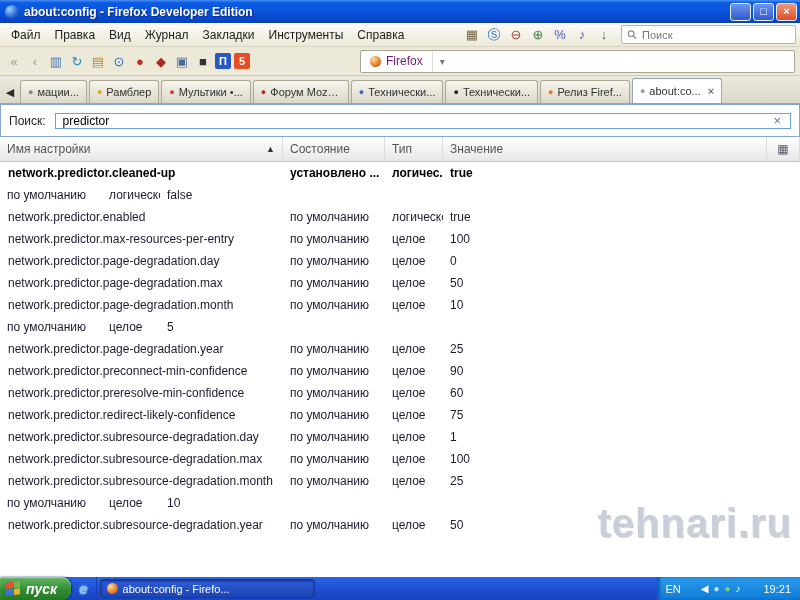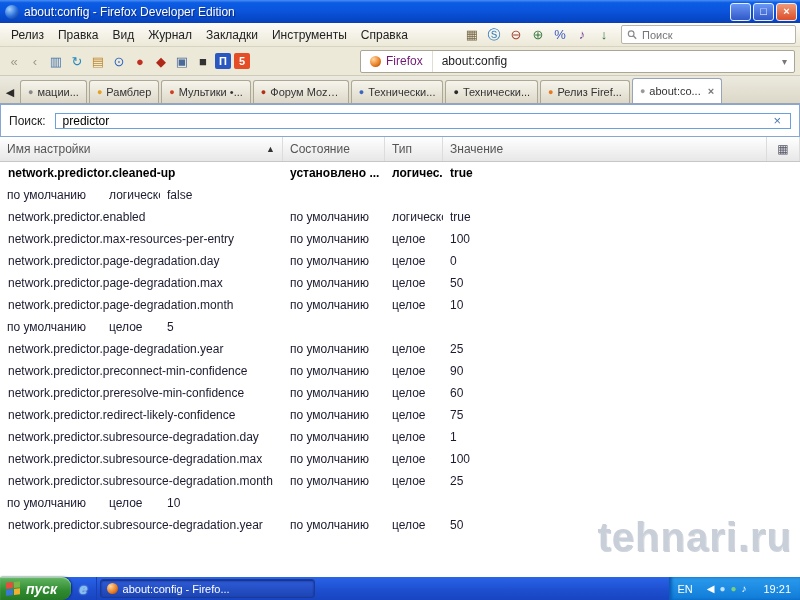--- a/index.html
+++ b/index.html
@@ -2,21 +2,21 @@
 <html><head>
 <meta charset="utf-8">
 <style>
   * { margin:0; padding:0; box-sizing:border-box; }
   html,body { width:800px; height:600px; overflow:hidden; font-family:"Liberation Sans",sans-serif; background:#fff; }
   .window { width:800px; height:600px; display:flex; flex-direction:column; position:relative; background:#fff; }
 
   
   .titlebar { height:23px; flex:0 0 23px; background:linear-gradient(180deg,#4a8ef5 0%,#0b5ce4 12%,#0b55dd 45%,#0646c4 88%,#0c3eb4 100%); display:flex; align-items:center; padding:0 3px; color:#fff; }
   .app-icon { width:14px; height:14px; border-radius:50%; background:radial-gradient(circle at 32% 30%, #9fd2ff, #2a6bd8 55%, #0c2f7a); margin:0 5px 0 2px; flex:0 0 auto; }
-  .titlebar .title { font-weight:normal; font-size:12px; text-shadow:1px 1px 1px #0a2a80; flex:1; white-space:nowrap; overflow:hidden; }
+  .titlebar .title { font-weight:bold; font-size:12px; text-shadow:1px 1px 1px #0a2a80; flex:1; white-space:nowrap; overflow:hidden; }
   .win-btn { width:21px; height:18px; margin-left:2px; border:1px solid #e8f0ff; border-radius:3px; background:linear-gradient(#6a96f4,#3058c8); color:#fff; font-size:11px; font-weight:bold; display:flex; align-items:center; justify-content:center; line-height:1; }
   .win-btn.close { background:linear-gradient(#f09a78,#dc4e28); }
   .win-btn.min span { transform:translateY(4px); }
 
   
   .menubar { height:24px; flex:0 0 24px; background:linear-gradient(#fdfcf8,#ece9d8); border-bottom:1px solid #d8d4c4; display:flex; align-items:center; padding:0 4px; font-size:12px; color:#222; }
   .menu-item { padding:3px 7px; cursor:default; }
   .menu-icons { margin-left:auto; display:flex; gap:4px; align-items:center; }
   .ico { width:18px; height:18px; display:inline-flex; align-items:center; justify-content:center; font-size:13px; }
   .ico.boxed { width:16px; height:16px; border-radius:2px; font-size:11px; font-weight:bold; }
@@ -60,33 +60,33 @@
   .tbody { flex:1 1 auto; background:#fff; overflow:hidden; font-size:12px; }
   .row { height:22px; display:flex; align-items:center; color:#1c1c30; }
   .row.bold { font-weight:bold; color:#000; }
   .cell { white-space:nowrap; overflow:hidden; }
   .cell.name { width:283px; padding:0 8px; }
   .cell.status { width:102px; padding:0 7px; }
   .cell.type { width:58px; padding:0 7px; }
   .cell.value { flex:1; padding:0 7px; }
 
   
-  .watermark { position:absolute; right:8px; bottom:40px; font-size:40px; font-weight:bold; color:#c9cfd9; letter-spacing:1px; text-shadow:0 0 5px #ffffff, 1px 1px 0 #b8bfcb; z-index:5; }
+  .watermark { position:absolute; right:8px; bottom:54px; font-size:40px; font-weight:bold; color:#c9cfd9; letter-spacing:1px; text-shadow:0 0 5px #ffffff, 1px 1px 0 #b8bfcb; z-index:5; }
 
   
   .taskbar { height:23px; flex:0 0 23px; background:linear-gradient(#2a64e8,#1e4fd0 55%,#1845c0); display:flex; align-items:stretch; z-index:6; }
   .start { flex:0 0 auto; background:linear-gradient(#63b763,#2f8a2f 60%,#257a25); border-radius:0 9px 9px 0; color:#fff; font-weight:bold; font-style:italic; font-size:14px; display:flex; align-items:center; gap:6px; padding:0 14px 0 6px; box-shadow:inset 0 1px 1px #a8d8a0, 1px 0 2px #0a2a80; }
   .winlogo { width:14px; height:13px; display:grid; grid-template:1fr 1fr / 1fr 1fr; gap:1px; transform:skewY(-6deg); }
   .winlogo i { display:block; }
   .winlogo i:nth-child(1){ background:#e84c3c; } .winlogo i:nth-child(2){ background:#7ab648; }
   .winlogo i:nth-child(3){ background:#3a78d8; } .winlogo i:nth-child(4){ background:#f0b030; }
   .quick { display:flex; align-items:center; padding:0 8px; border-right:1px solid #1a40b0; color:#7ec2f0; font-weight:bold; font-style:italic; font-size:15px; text-shadow:0 0 2px #fff; }
   .taskbtn { width:215px; margin:2px 3px; background:linear-gradient(#2e5cd8,#1c44b4); border:1px solid #1a3a9a; border-radius:3px; color:#fff; font-size:11px; display:flex; align-items:center; gap:5px; padding:0 6px; box-shadow:inset 0 1px 2px #10297a; white-space:nowrap; overflow:hidden; }
   .ff-dot { width:11px; height:11px; border-radius:50%; background:radial-gradient(circle at 32% 30%, #ffd9a0, #e87a1e 60%, #8a3c08); flex:0 0 auto; }
-  .tray { margin-left:auto; background:linear-gradient(#2b9bec,#0f7bd8); display:flex; align-items:center; gap:14px; padding:0 9px 0 7px; color:#fff; font-size:11px; border-left:1px solid #0c5cb8; box-shadow:inset 2px 0 3px #0a60b8; }
+  .tray { margin-left:auto; background:linear-gradient(#2b9bec,#0f7bd8); display:flex; align-items:center; gap:20px; padding:0 9px 0 7px; color:#fff; font-size:11px; border-left:1px solid #0c5cb8; box-shadow:inset 2px 0 3px #0a60b8; }
   .tray .t-ico { font-size:10px; }
   .tray .time { margin-left:3px; }
 </style>
 </head>
 <body>
 
 <div class="window">
 
   <div class="titlebar">
     <span class="app-icon"></span>
@@ -97,21 +97,21 @@
     <span class="win-btn">
         <span>□</span>
       </span>
     <span class="win-btn close">
         <span>×</span>
       </span>
   </div>
 
   <div class="menubar">
     <span style="display:flex;">
-        <span class="menu-item">Релиз</span>
+        <span class="menu-item">Файл</span>
         <span class="menu-item">Правка</span>
         <span class="menu-item">Вид</span>
         <span class="menu-item">Журнал</span>
         <span class="menu-item">Закладки</span>
         <span class="menu-item">Инструменты</span>
         <span class="menu-item">Справка</span>
       </span>
     <span class="menu-icons">
         <span class="ico" style="color: rgb(122, 106, 74);">▦</span>
         <span class="ico" style="color: rgb(42, 122, 192);">Ⓢ</span>
@@ -143,21 +143,20 @@
         <span class="ico" style="color: rgb(74, 106, 154);">▣</span>
         <span class="ico" style="color: rgb(51, 51, 51);">■</span>
         <span class="ico boxed" style="color: rgb(255, 255, 255); background: rgb(42, 88, 192);">П</span>
         <span class="ico boxed" style="color: rgb(255, 255, 255); background: rgb(228, 77, 38);">5</span>
       </span>
     <span class="location">
       <span class="site-chip">
         <span class="site-dot"></span>
         <span>Firefox</span>
       </span>
-      <span class="url-text">about:config</span>
       <span class="loc-arrow">▾</span>
     </span>
   </div>
 
   <div class="tabstrip">
     <span class="tab-scroll">◀</span>
     <span style="display:flex;gap:2px;align-items:flex-end;flex:1;overflow:hidden;">
         <div class="tab">
           <span class="favicon" style="color: rgb(136, 136, 136);">●</span>
           <span class="tab-label">мации...</span>

